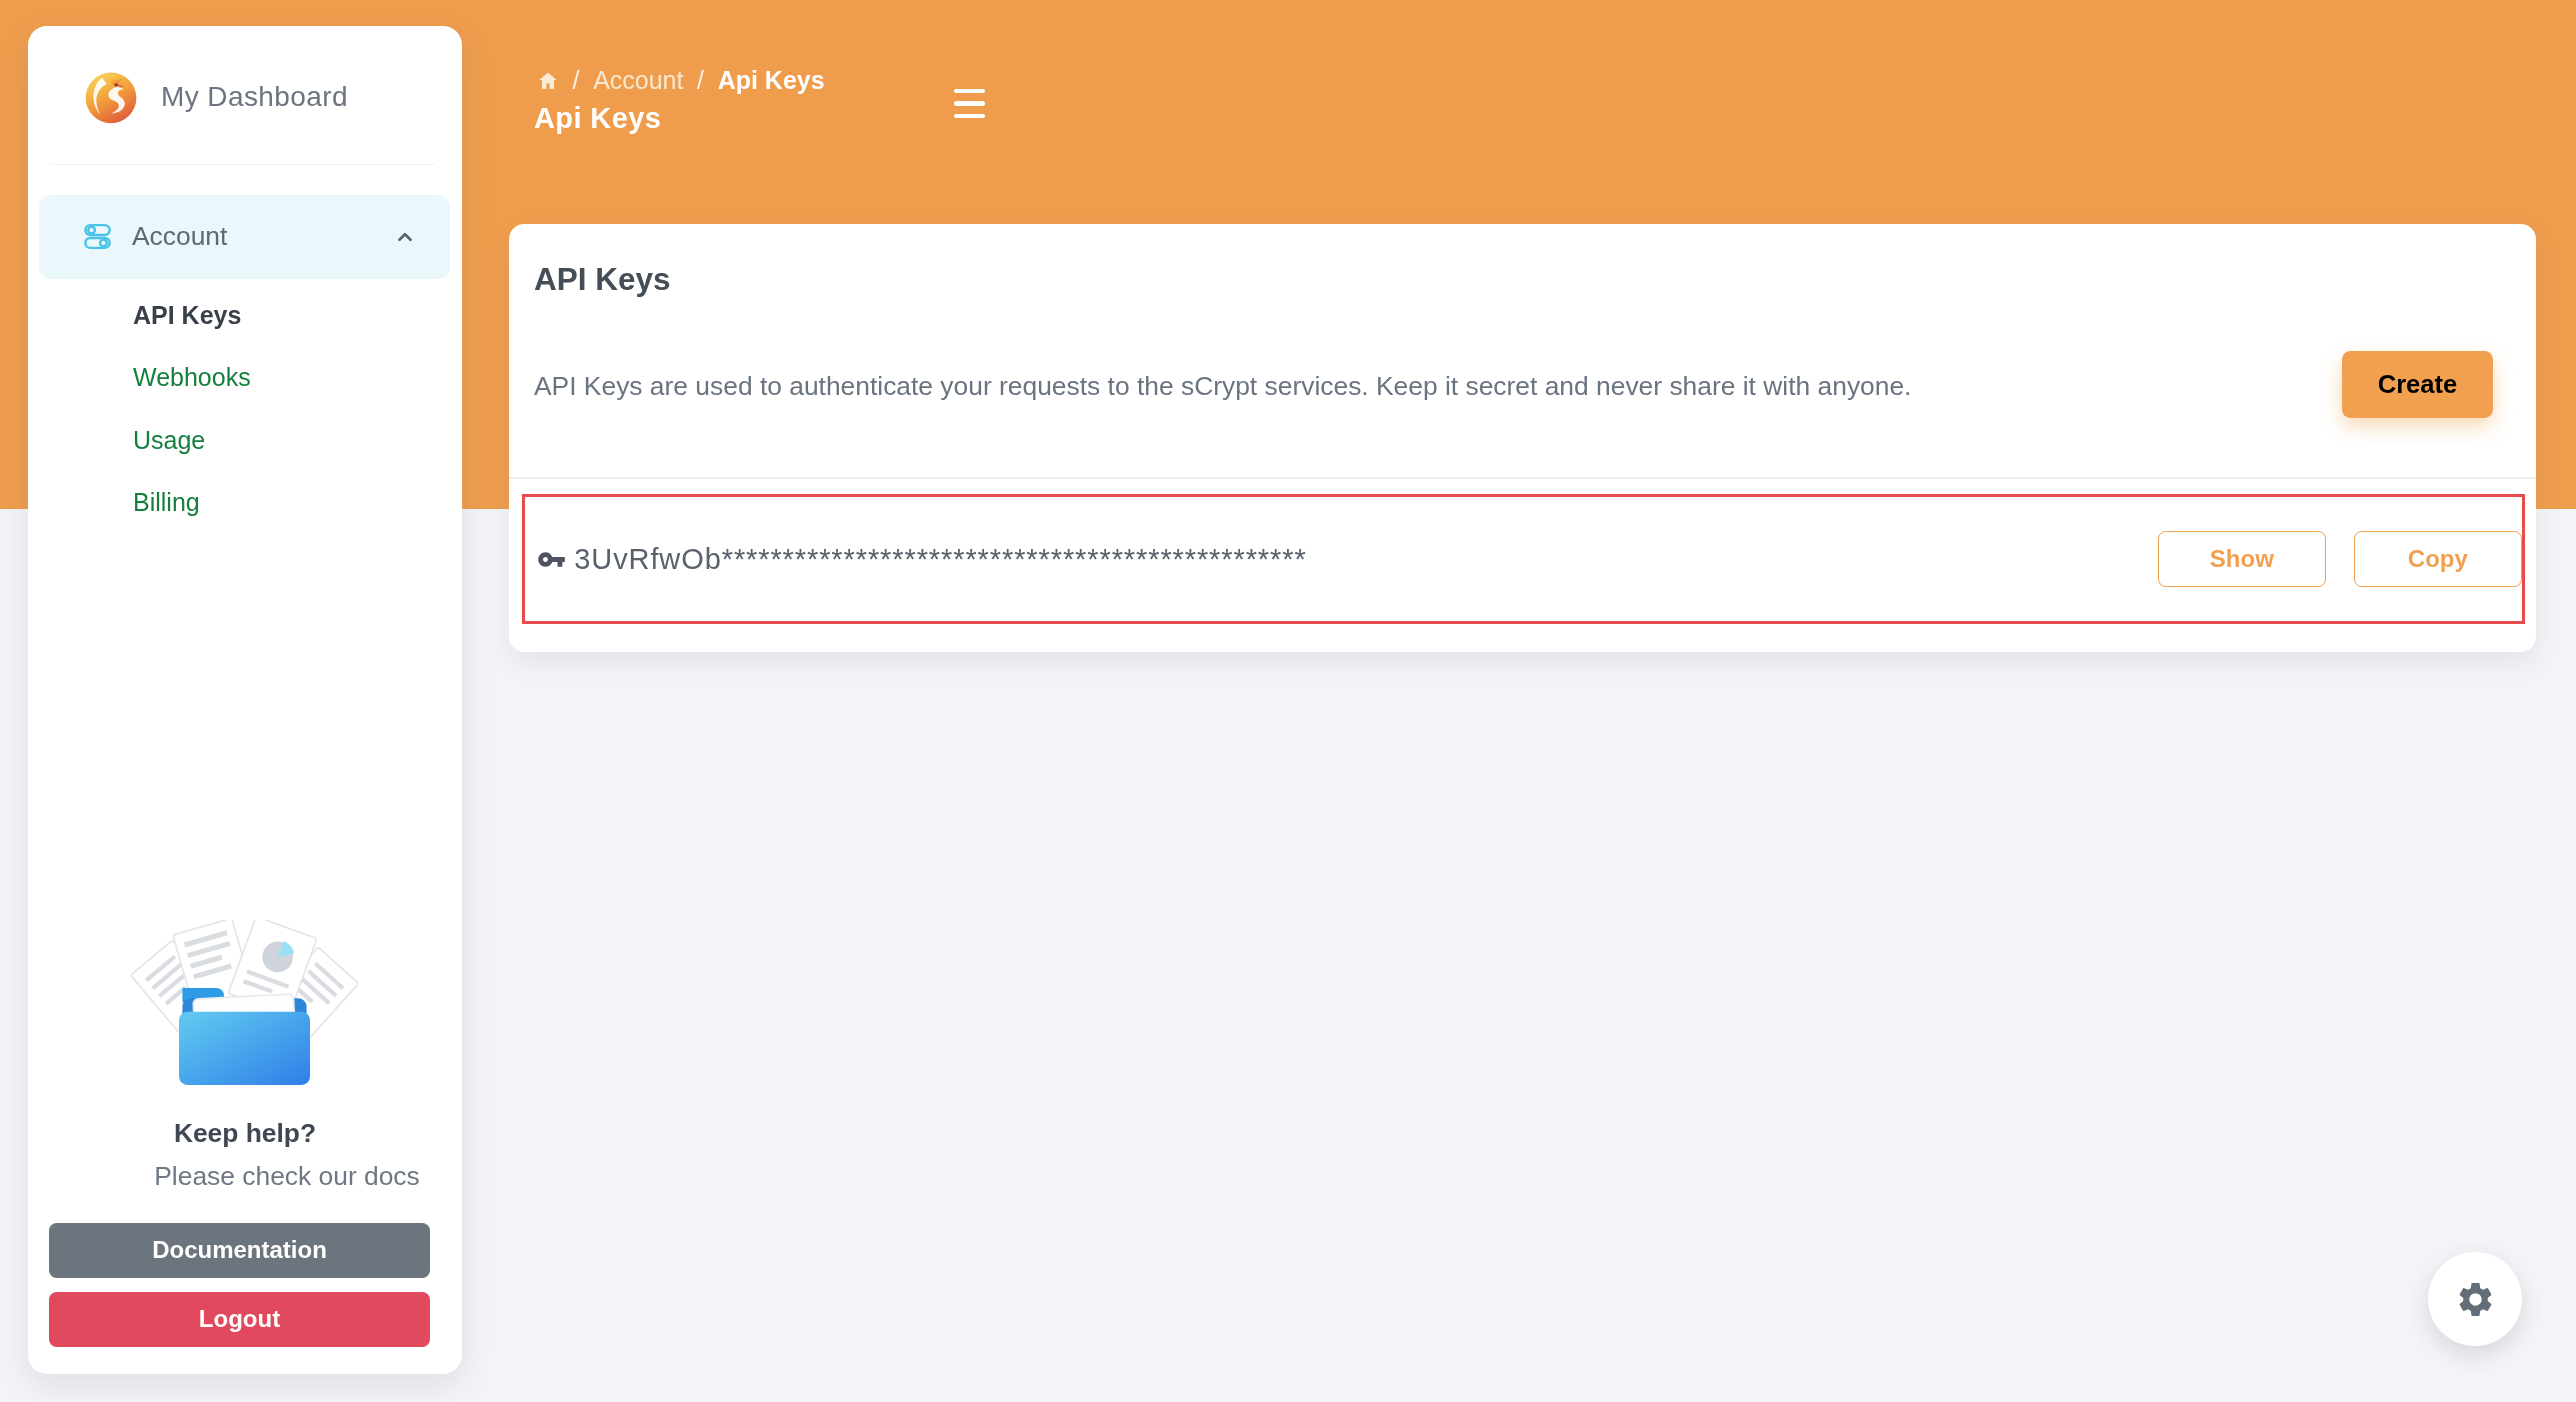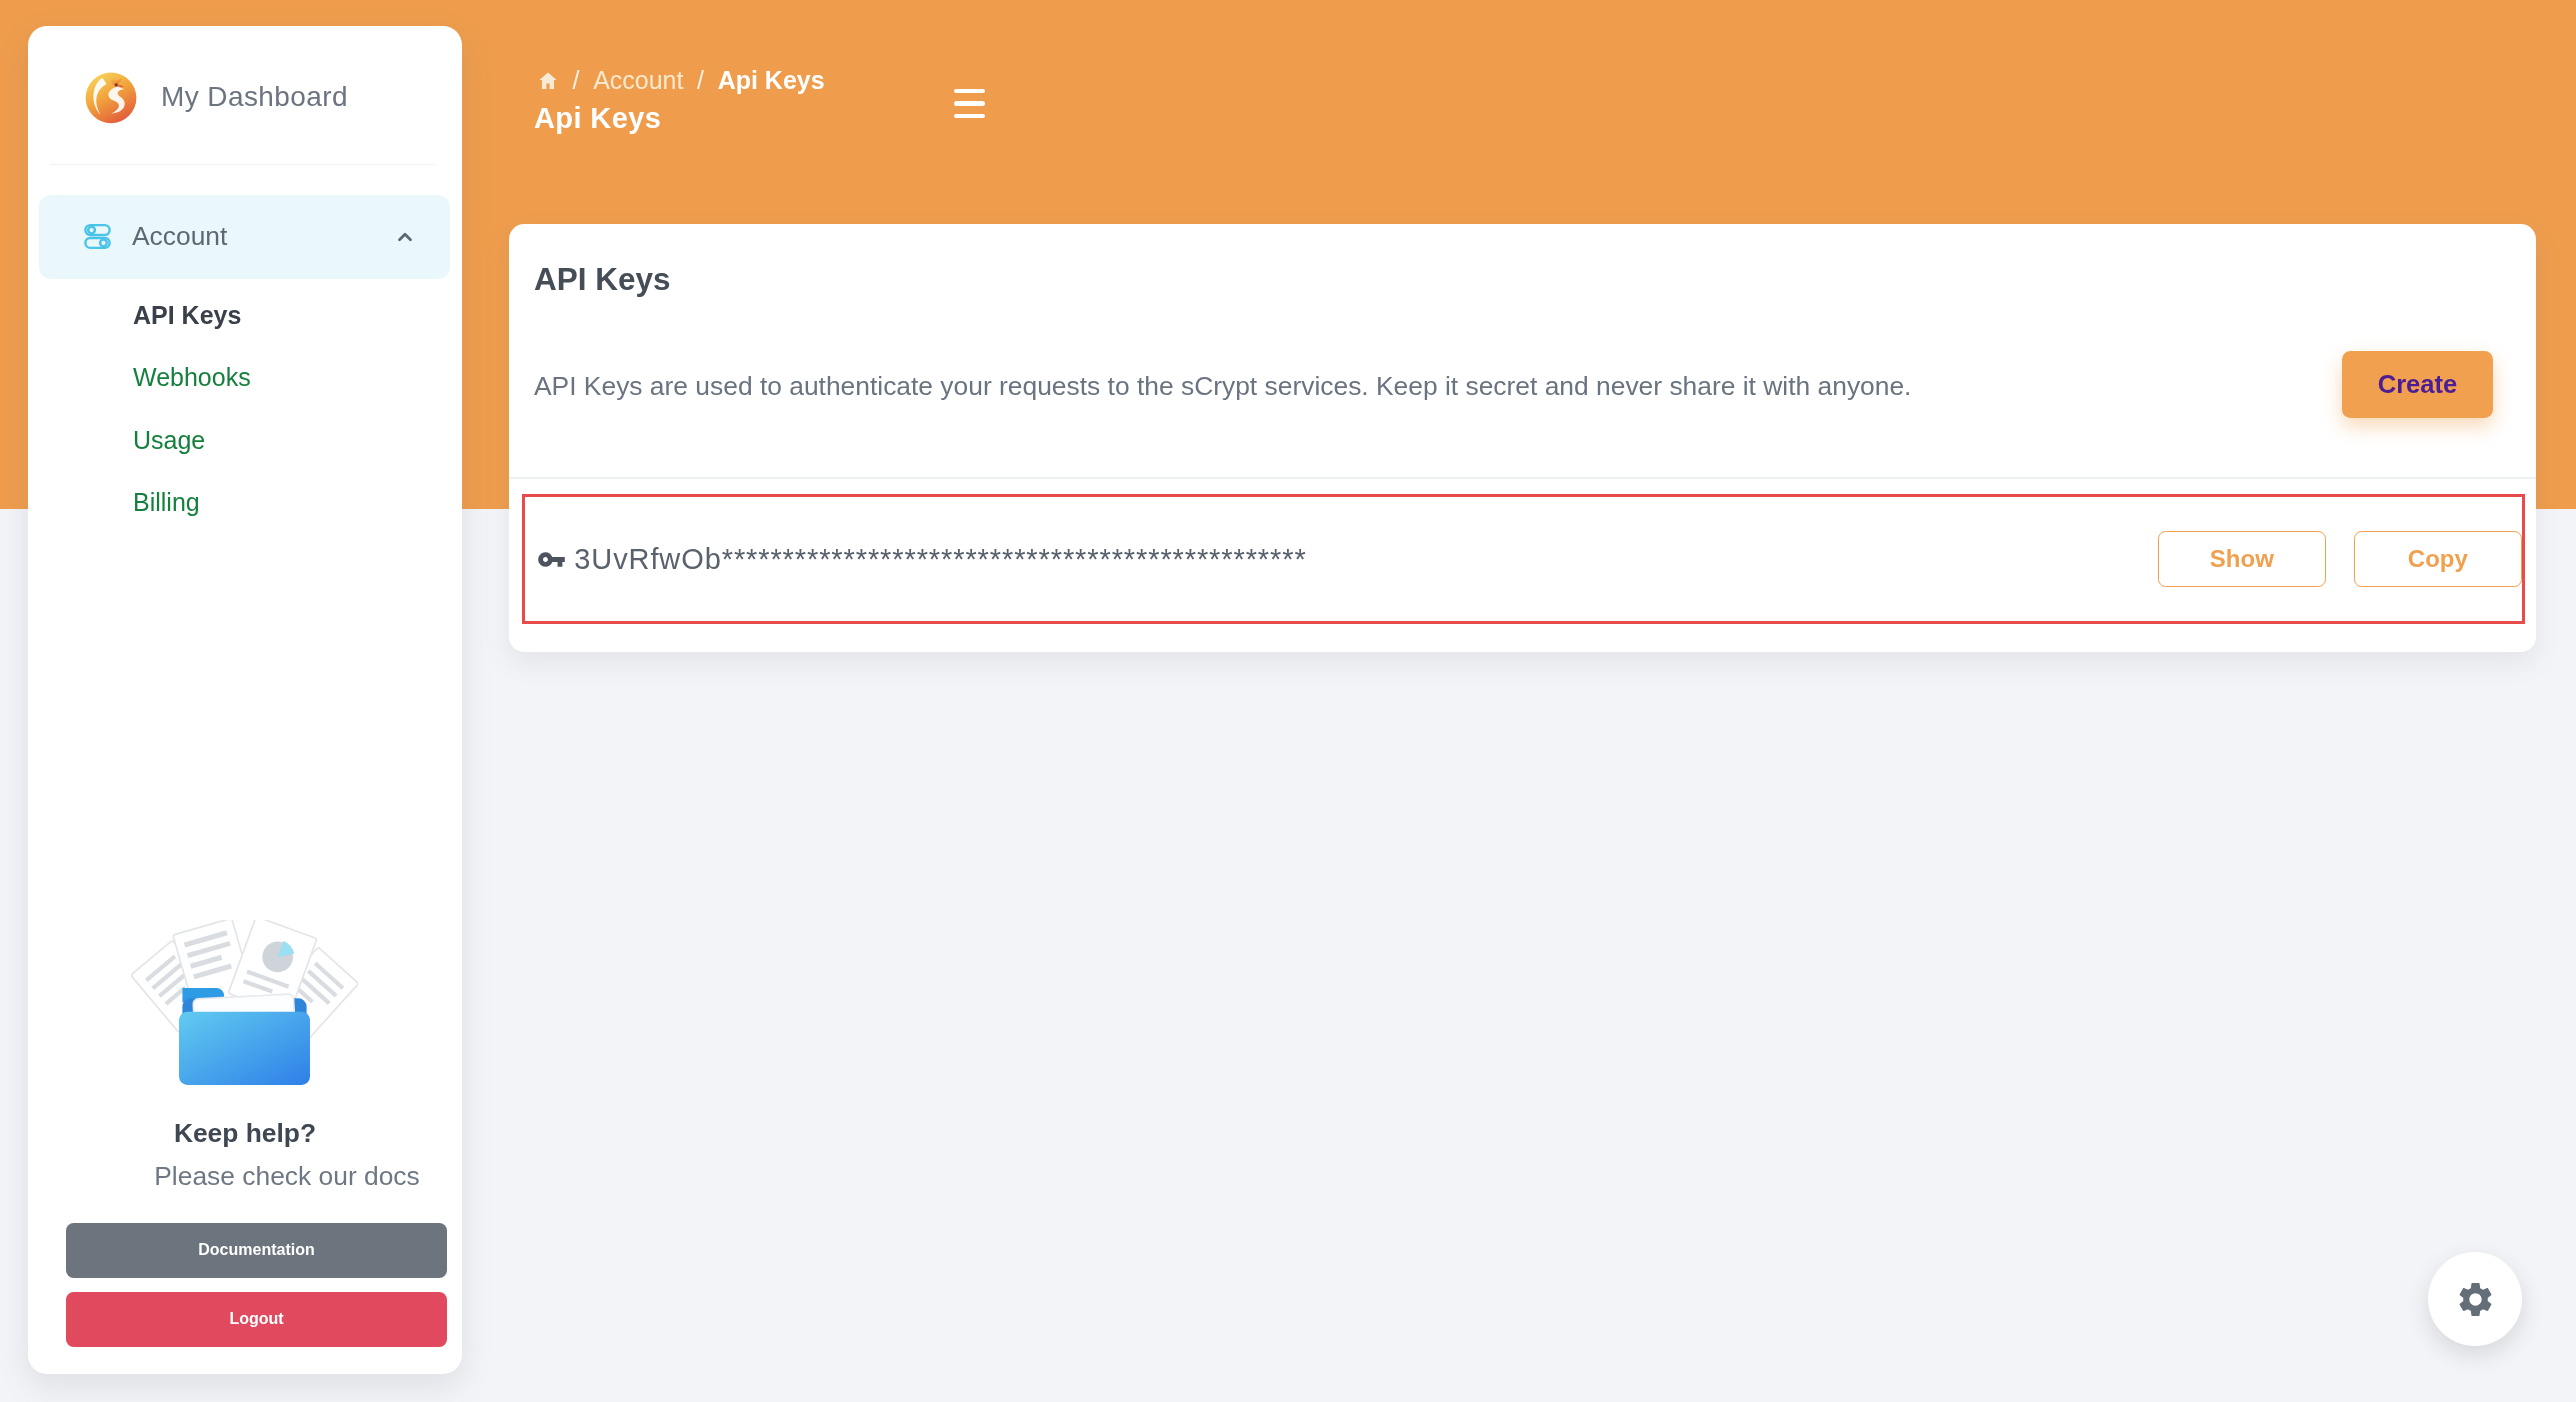--- a/index.html
+++ b/index.html
@@ -32,32 +32,32 @@
   .nav-group .grp-label{margin-left:19px;font-size:26.4px;font-weight:500;color:#5F6873;}
   .nav-group .grp-chevron{position:absolute;right:34px;width:22px;height:22px;}
   .nav-sub{position:absolute;left:105px;width:256px;height:34px;font-size:25px;color:#15803d;cursor:pointer;}
   .nav-sub.active{color:#39404A;font-weight:700;}
   .sub-0{top:275px}.sub-1{top:337px}.sub-2{top:400px}.sub-3{top:462px}
   .help-illustration{position:absolute;left:103px;top:894px;width:227px;height:182px;}
   .help-title{position:absolute;left:0;top:1092px;width:434px;text-align:center;
     font-size:26.4px;font-weight:700;color:#3E4752;}
   .help-sub{position:absolute;left:0;top:1135px;width:518px;text-align:center;
     font-size:26.4px;color:#6E7884;}
-  .btn-docs,.btn-logout{position:absolute;left:38px;width:381px;height:55px;border:none;border-radius:7.7px;
-    color:#FFFFFF;font-size:16px;font-weight:700;font-family:"Liberation Sans",sans-serif;cursor:pointer;
+  .btn-docs,.btn-logout{position:absolute;left:21px;width:381px;height:55px;border:none;border-radius:7.7px;
+    color:#FFFFFF;font-size:24px;font-weight:700;font-family:"Liberation Sans",sans-serif;cursor:pointer;
     display:flex;align-items:center;justify-content:center;}
   .btn-docs{top:1197px;background:#6C757D;}
   .btn-logout{top:1266px;background:#E0495E;}
   
   .main-card{position:absolute;left:509px;top:224px;width:2027px;height:428px;background:#FFFFFF;
     border-radius:15.3px;box-shadow:0 10.2px 25.6px rgba(90,100,120,.10);}
   .card-title{position:absolute;left:25px;top:37px;font-size:31.5px;font-weight:700;color:#454D57;}
   .card-desc{position:absolute;left:25px;top:147px;width:1619px;font-size:26.4px;color:#6A7380;}
   .btn-create{position:absolute;left:1833px;top:127px;width:151px;height:67px;border:none;border-radius:8.5px;
-    background:#F0A04E;color:#4c1d95;font-size:25.6px;font-weight:700;font-family:"Liberation Sans",sans-serif;
+    background:#F0A04E;color:#000000;font-size:25.6px;font-weight:700;font-family:"Liberation Sans",sans-serif;
     cursor:pointer;box-shadow:0 8.5px 19px rgba(240,160,78,.40);}
   .card-divider{position:absolute;left:0;top:253px;width:2027px;height:1.7px;background:#EDF0F3;}
   .key-row{position:absolute;left:12.8px;top:270px;width:1997px;height:124px;background:#FFFFFF;
     border:3.4px solid #E84B4B;display:flex;align-items:center;}
   .key-icon{margin-left:12px;width:29px;height:29px;flex:0 0 auto;}
   .key-text{margin-left:8.5px;font-size:29px;color:#59616D;letter-spacing:0.9px;white-space:nowrap;
     overflow:hidden;flex:1 1 auto;}
   .btn-outline{width:168px;height:56px;background:#FFFFFF;border:1.7px solid #F0A04E;border-radius:7.7px;
     color:#F0A04E;font-size:24px;font-weight:700;font-family:"Liberation Sans",sans-serif;cursor:pointer;
     flex:0 0 auto;}

